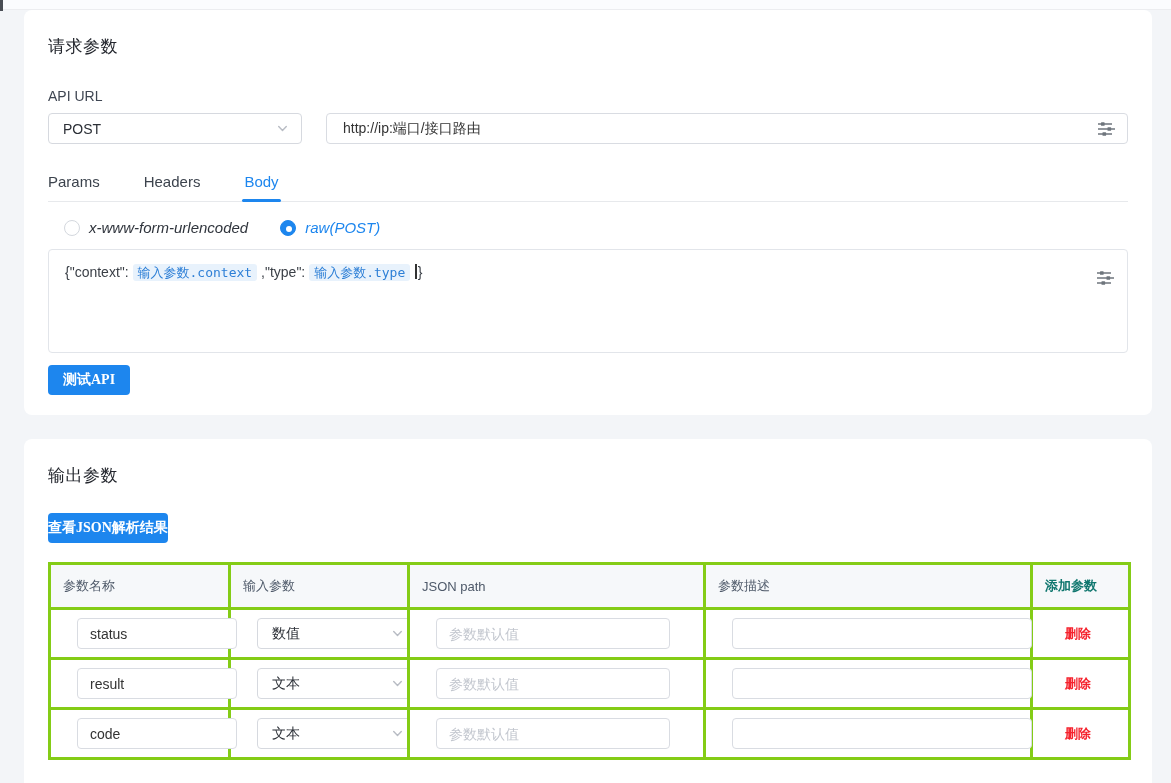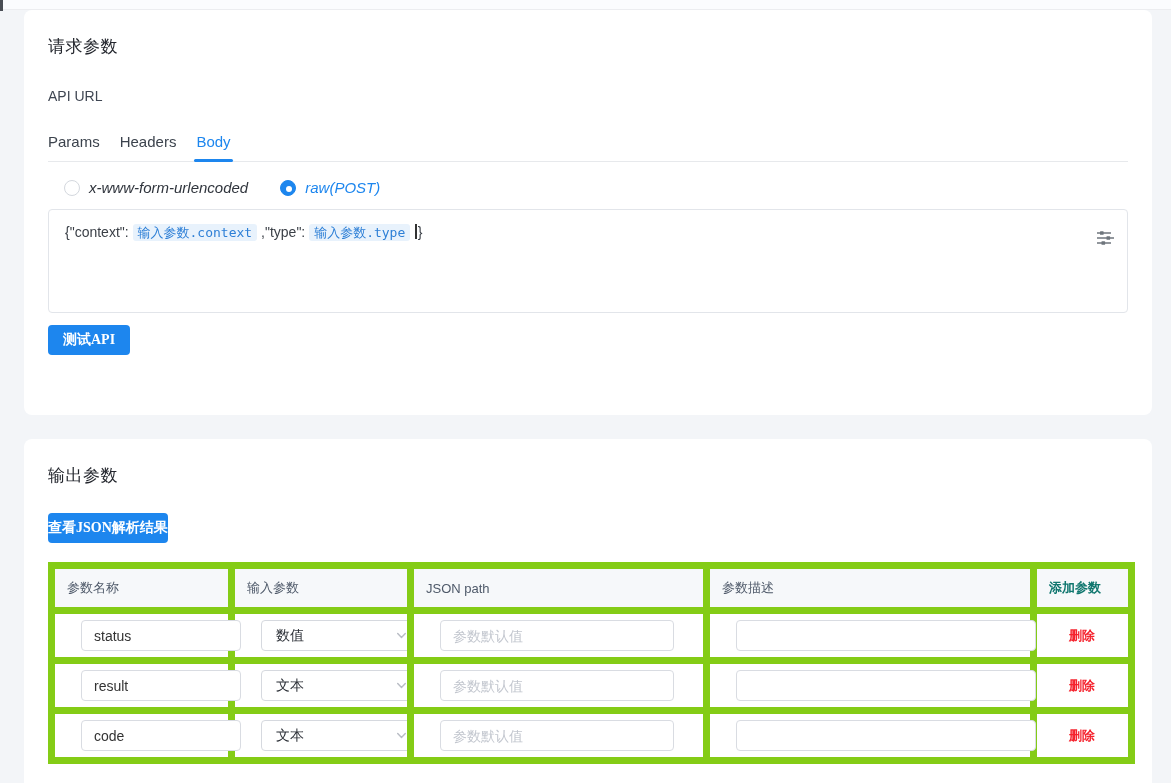--- a/index.html
+++ b/index.html
@@ -35,21 +35,21 @@
 
   .url-input-wrap{ position:relative; flex:1; }
   .text-input{
     height:31px; width:100%; border:1px solid #d9dce2; border-radius:4px;
     padding:0 12px; font-size:14px; color:#333; font-family:inherit; background:#fff; outline:none;
   }
   .text-input::placeholder{ color:#c3c7cf; }
   .url-input{ padding-right:40px; padding-left:16px; }
   .sliders{ position:absolute; right:12px; top:50%; transform:translateY(-50%); display:inline-flex; cursor:pointer; }
 
-  .tabs{ margin-top:29px; display:flex; gap:20px; border-bottom:1px solid #e7e9ec; }
+  .tabs{ margin-top:29px; display:flex; gap:44px; border-bottom:1px solid #e7e9ec; }
   .tab{ font-size:15px; color:#3c434d; padding-bottom:11px; cursor:pointer; position:relative; }
   .tab.active{ color:#1d86ee; }
   .tab.active::after{ content:""; position:absolute; left:-2px; right:-2px; bottom:-1px; height:3px; background:#1d86ee; border-radius:2px; }
 
   .radios{ margin-top:17px; padding-left:16px; display:flex; align-items:center;font-style:italic; }
   .radio-item{ display:flex; align-items:center; cursor:pointer; }
   .radio-item + .radio-item{ margin-left:32px; }
   .radio{ width:16px; height:16px; border-radius:50%; border:1px solid #d4d8de; background:#fff; position:relative; flex:none; }
   .radio.sel{ border-color:#1d86ee; background:#1d86ee; }
   .radio.sel::after{ content:""; position:absolute; left:5px; top:5px; width:6px; height:6px; border-radius:50%; background:#fff; }
@@ -68,21 +68,21 @@
   .caret{ display:inline-block; width:1.5px; height:15px; background:#333; vertical-align:-2px; margin:0 1px; }
 
   .btn{
     border:none; border-radius:4px; background:#1d86ee; color:#fff; font-weight:bold;
     font-family:Liberation Serif, serif; cursor:pointer; display:inline-block;
   }
   .btn-test{ margin-top:12px; height:30px; padding:0 15px; font-size:14px; }
   .btn-view{ margin-top:26px; height:30px; padding:0 0; font-size:14px; }
 
   table.params{ margin-top:19px; width:1080px; border-collapse:collapse; table-layout:fixed; }
-  table.params th, table.params td{ border:7px solid #84cc16; }
+  table.params th, table.params td{ border:3px solid #84cc16; }
   table.params th{
     background:#f6f8fa; height:45px; font-size:13px; font-weight:normal; color:#4e5969;
     text-align:left; padding-left:12px;
   }
   table.params th.add-col{ color:#0f766e; font-weight:bold; }
   table.params td{ height:50px; background:#fff; padding-left:26px;margin-left:40px; }
   .cell-input{ height:31px; }
   .w-name{ width:160px; }
   .cell-select{ width:160px; }
   .w-path{ width:234px; }
@@ -94,20 +94,47 @@
 
 <div class="topstrip">
   <span class="nub"></span>
 </div>
 
 <section class="card card-request">
   <h2 class="section-title">请求参数</h2>
 
   <div class="field-label">API URL</div>
 
+  <div class="url-row">
+    <div class="select method-select">
+      <span>POST</span>
+      <span class="chev">
+        <svg width="13" height="13" viewBox="0 0 12 12">
+            <path d="M2.5 4.2 L6 7.8 L9.5 4.2" stroke="#b8bcc4" stroke-width="1.3" fill="none" stroke-linecap="round" stroke-linejoin="round"></path>
+          </svg>
+      </span>
+    </div>
+    <div class="url-input-wrap">
+      <input class="text-input url-input" value="http://ip:端口/接口路由" style="">
+      <span class="sliders">
+        <svg width="19" height="16" viewBox="0 0 19 16">
+          <g stroke="#6e757c" stroke-width="1.5">
+              <line x1="1" y1="3" x2="15" y2="3"></line>
+              <line x1="1" y1="8" x2="18" y2="8"></line>
+              <line x1="1" y1="13" x2="15" y2="13"></line>
+            </g>
+          <g fill="#6e757c">
+              <rect x="4" y="1.2" width="3.6" height="3.6" rx="0.6"></rect>
+              <rect x="10.5" y="6.2" width="3.6" height="3.6" rx="0.6"></rect>
+              <rect x="5.5" y="11.2" width="3.6" height="3.6" rx="0.6"></rect>
+            </g>
+        </svg>
+      </span>
+    </div>
+  </div>
 
   <div class="tabs" id="tabs">
       <div class="tab">Params</div>
       <div class="tab">Headers</div>
       <div class="tab active">Body</div>
     </div>
 
   <div class="radios" id="radios">
       <div class="radio-item">
         <span class="radio"></span>

